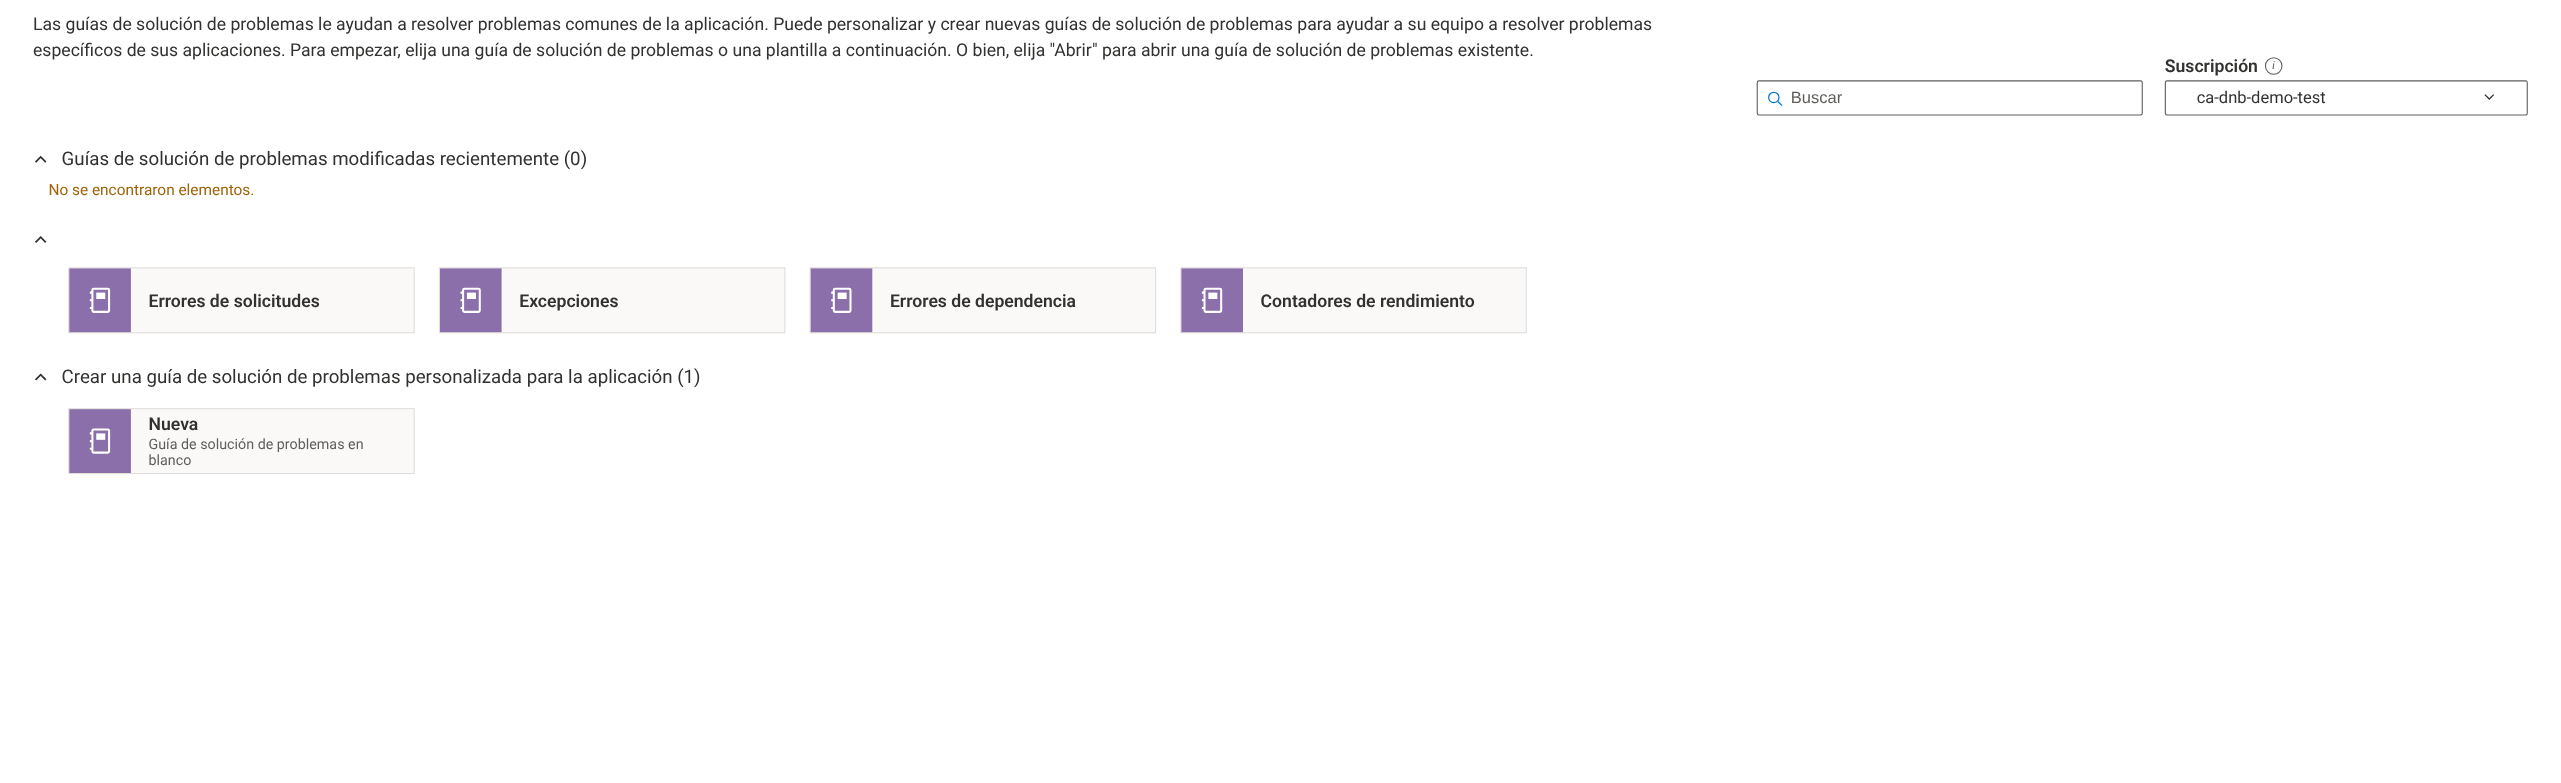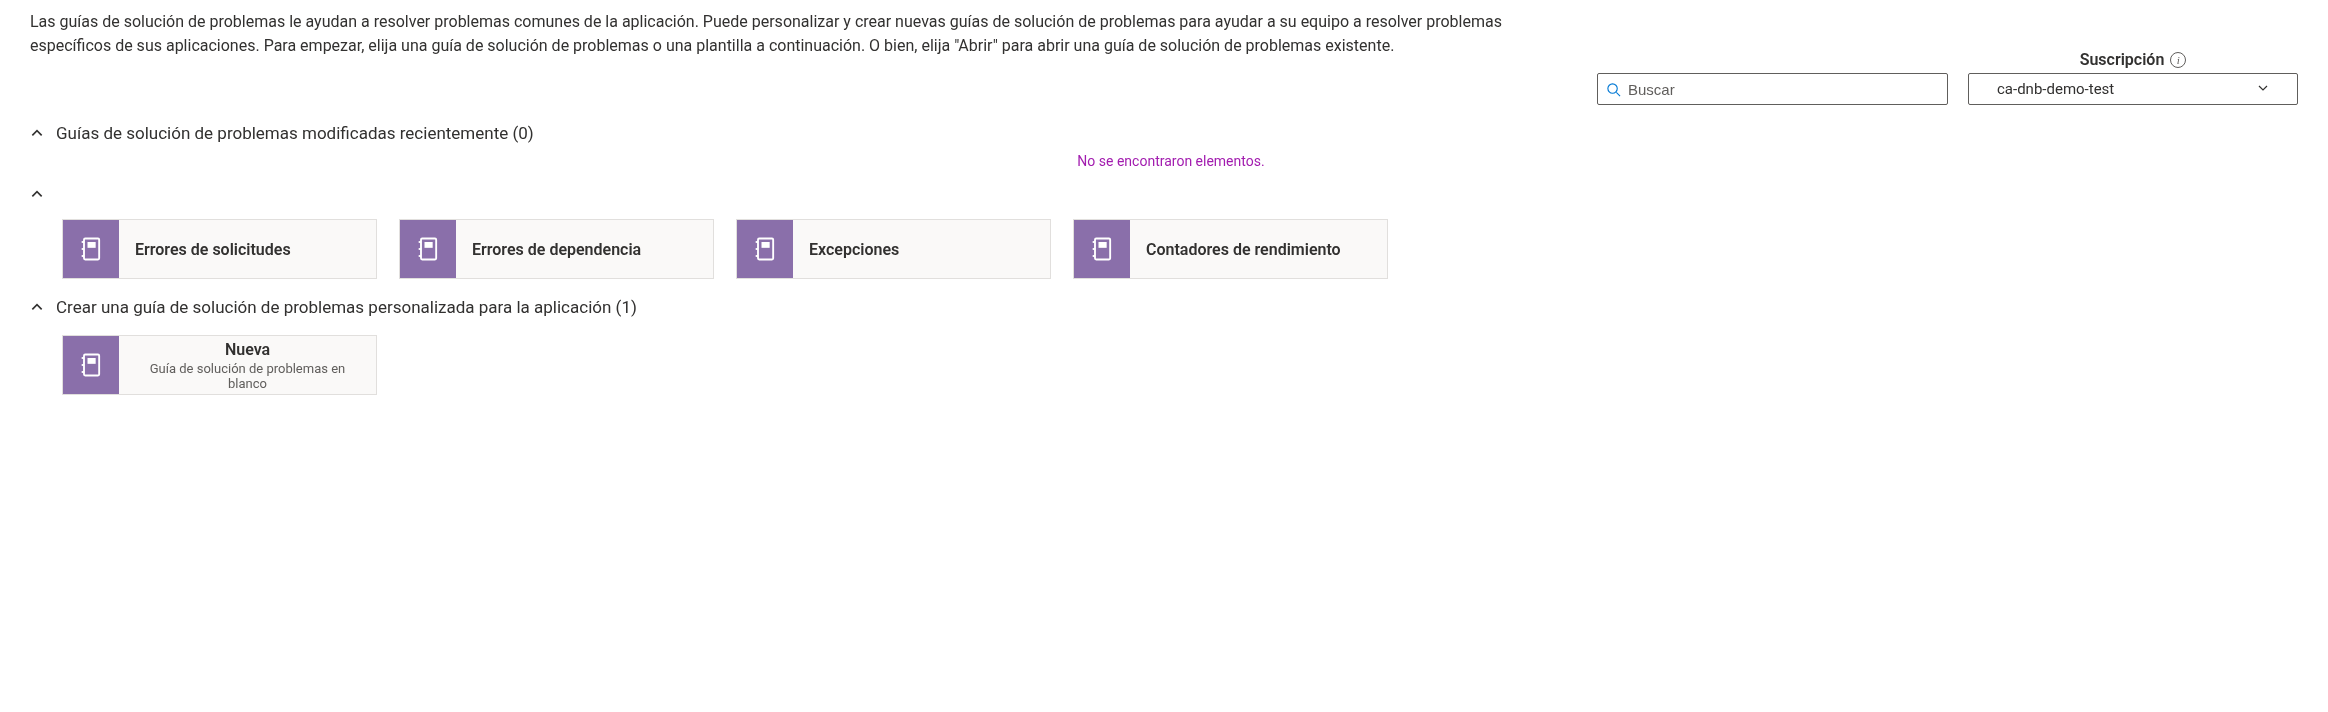--- a/index.html
+++ b/index.html
@@ -64,21 +64,20 @@
   .subscription-wrap {
     width: 330px;
   }
   .subscription-label {
     font-size: 16px;
     font-weight: 600;
     display: flex;
     align-items: center;
     gap: 6px;
     margin-bottom: 4px;
-    justify-content: center;
   }
   .info-icon {
     display: inline-flex;
     align-items: center;
     justify-content: center;
     width: 16px;
     height: 16px;
     border: 1px solid #605e5c;
     border-radius: 50%;
     font-size: 11px;
@@ -96,38 +95,37 @@
     padding: 0 28px;
     border-radius: 2px;
     background: #fff;
     font-size: 15px;
     cursor: pointer;
   }
   .chevron-down {
     display: inline-block;
   }
   .section {
-    margin-top: 18px;
-    text-align: center;
+    margin-top: 30px;
   }
   .section-header {
     display: flex;
     align-items: center;
     gap: 12px;
     cursor: pointer;
     font-size: 17px;
     color: #323130;
   }
   .chevron-up {
     display: inline-flex;
     align-items: center;
   }
   .empty-text {
     font-size: 14px;
-    color: #a21caf;
+    color: #a16207;
     margin-top: 10px;
     margin-left: 14px;
   }
   .card-row {
     display: flex;
     gap: 22px;
     margin-top: 18px;
     margin-left: 32px;
   }
   .guide-card {
@@ -237,35 +235,35 @@
       <div class="guide-card-icon">
         <svg width="28" height="28" viewBox="0 0 24 24" fill="none" stroke="#ffffff" stroke-width="1.6">
           <rect x="6" y="3" width="13" height="18" rx="1"></rect>
           <rect x="9" y="6" width="7" height="5" fill="#ffffff" stroke="none"></rect>
           <line x1="4" y1="6" x2="6" y2="6"></line>
           <line x1="4" y1="12" x2="6" y2="12"></line>
           <line x1="4" y1="18" x2="6" y2="18"></line>
         </svg>
       </div>
       <div class="guide-card-body">
+        <div class="guide-card-title">Excepciones</div>
+      </div>
+    </div>
+    <div class="guide-card">
+      <div class="guide-card-icon">
+        <svg width="28" height="28" viewBox="0 0 24 24" fill="none" stroke="#ffffff" stroke-width="1.6">
+          <rect x="6" y="3" width="13" height="18" rx="1"></rect>
+          <rect x="9" y="6" width="7" height="5" fill="#ffffff" stroke="none"></rect>
+          <line x1="4" y1="6" x2="6" y2="6"></line>
+          <line x1="4" y1="12" x2="6" y2="12"></line>
+          <line x1="4" y1="18" x2="6" y2="18"></line>
+        </svg>
+      </div>
+      <div class="guide-card-body">
         <div class="guide-card-title">Errores de dependencia</div>
-      </div>
-    </div>
-    <div class="guide-card">
-      <div class="guide-card-icon">
-        <svg width="28" height="28" viewBox="0 0 24 24" fill="none" stroke="#ffffff" stroke-width="1.6">
-          <rect x="6" y="3" width="13" height="18" rx="1"></rect>
-          <rect x="9" y="6" width="7" height="5" fill="#ffffff" stroke="none"></rect>
-          <line x1="4" y1="6" x2="6" y2="6"></line>
-          <line x1="4" y1="12" x2="6" y2="12"></line>
-          <line x1="4" y1="18" x2="6" y2="18"></line>
-        </svg>
-      </div>
-      <div class="guide-card-body">
-        <div class="guide-card-title">Excepciones</div>
       </div>
     </div>
     <div class="guide-card">
       <div class="guide-card-icon">
         <svg width="28" height="28" viewBox="0 0 24 24" fill="none" stroke="#ffffff" stroke-width="1.6">
           <rect x="6" y="3" width="13" height="18" rx="1"></rect>
           <rect x="9" y="6" width="7" height="5" fill="#ffffff" stroke="none"></rect>
           <line x1="4" y1="6" x2="6" y2="6"></line>
           <line x1="4" y1="12" x2="6" y2="12"></line>
           <line x1="4" y1="18" x2="6" y2="18"></line>

